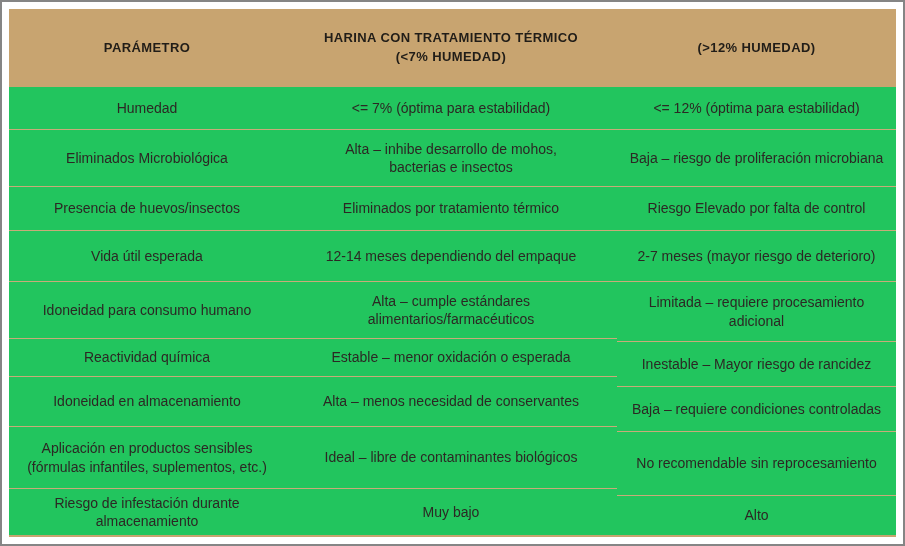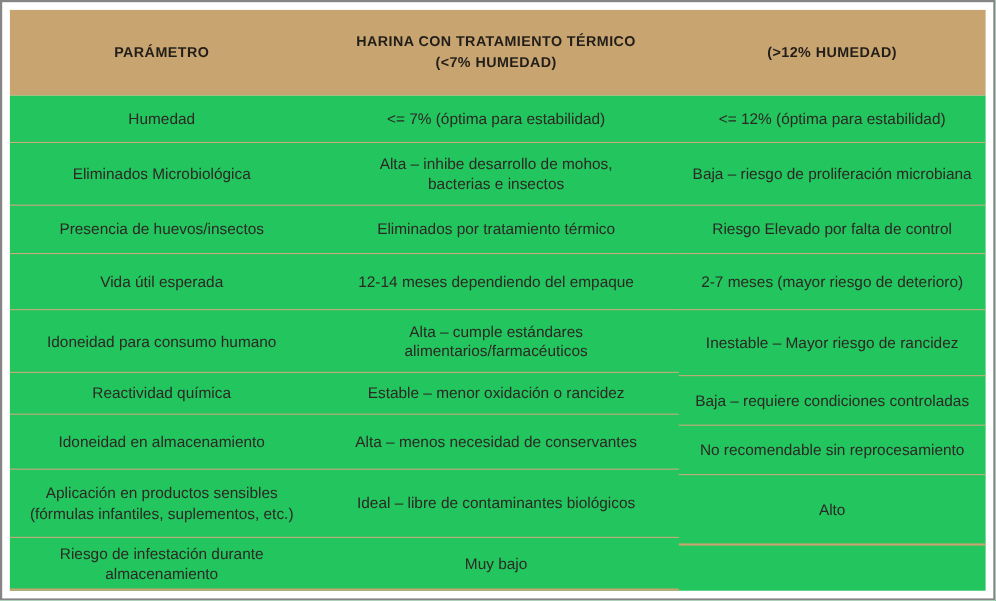--- a/index.html
+++ b/index.html
@@ -100,40 +100,41 @@
         <div class="left-row">
           <div class="cell param">Vida útil esperada</div>
           <div class="cell treated">12-14 meses dependiendo del empaque</div>
         </div>
         <div class="left-row">
           <div class="cell param">Idoneidad para consumo humano</div>
           <div class="cell treated">Alta – cumple estándares alimentarios/farmacéuticos</div>
         </div>
         <div class="left-row">
           <div class="cell param">Reactividad química</div>
-          <div class="cell treated">Estable – menor oxidación o rancidez</div>
+          <div class="cell treated">Estable – menor oxidación o esperada</div>
         </div>
         <div class="left-row">
           <div class="cell param">Idoneidad en almacenamiento</div>
           <div class="cell treated">Alta – menos necesidad de conservantes</div>
         </div>
         <div class="left-row">
           <div class="cell param">Aplicación en productos sensibles (fórmulas infantiles, suplementos, etc.)</div>
           <div class="cell treated">Ideal – libre de contaminantes biológicos</div>
         </div>
         <div class="left-row">
           <div class="cell param">Riesgo de infestación durante almacenamiento</div>
           <div class="cell treated">Muy bajo</div>
         </div>
       </div>
       <div class="right">
         <div class="right-cell">&lt;= 12% (óptima para estabilidad)</div>
         <div class="right-cell">Baja – riesgo de proliferación microbiana</div>
         <div class="right-cell">Riesgo Elevado por falta de control</div>
         <div class="right-cell">2-7 meses (mayor riesgo de deterioro)</div>
+        <div class="right-cell">Limitada – requiere procesamiento adicional</div>
         <div class="right-cell">Inestable – Mayor riesgo de rancidez</div>
         <div class="right-cell">Baja – requiere condiciones controladas</div>
         <div class="right-cell">No recomendable sin reprocesamiento</div>
         <div class="right-cell">Alto</div>
       </div>
     </div>
 
   </div>
 </div>
 

